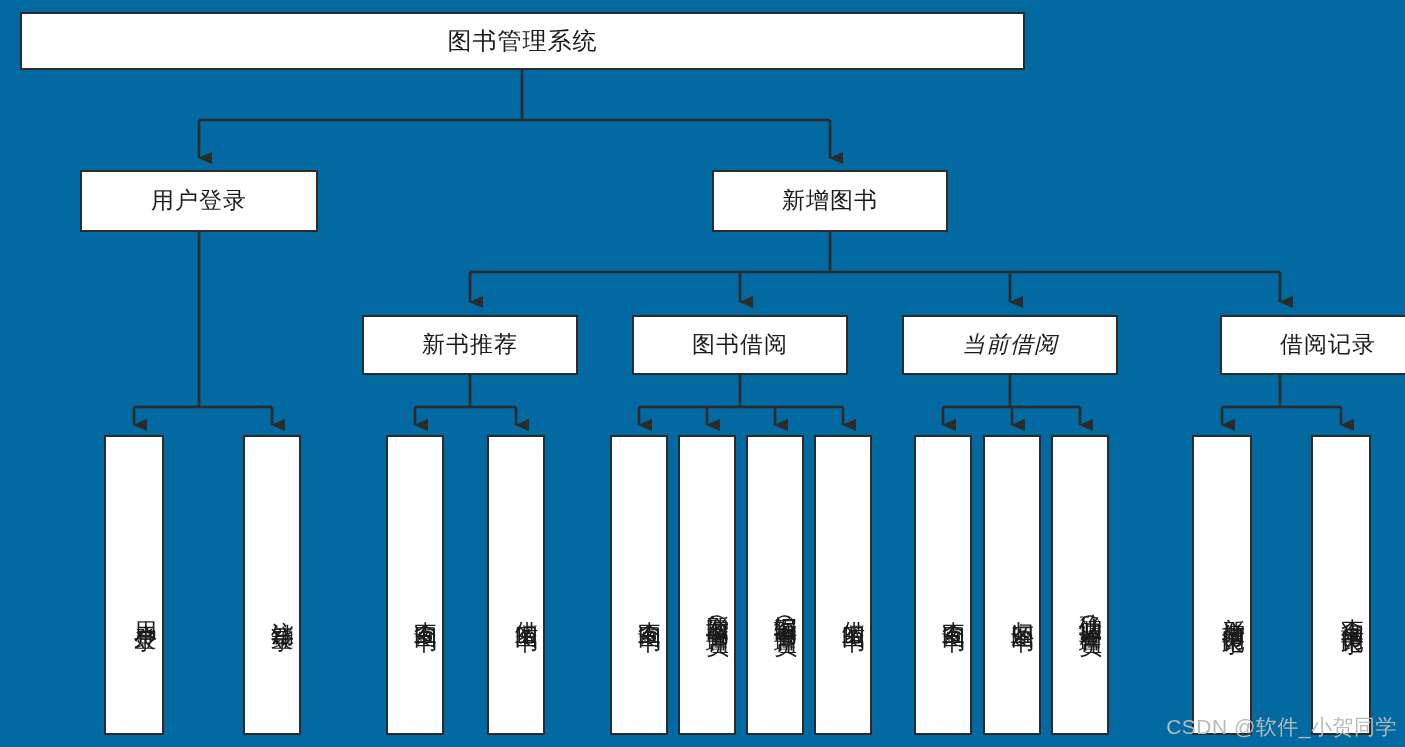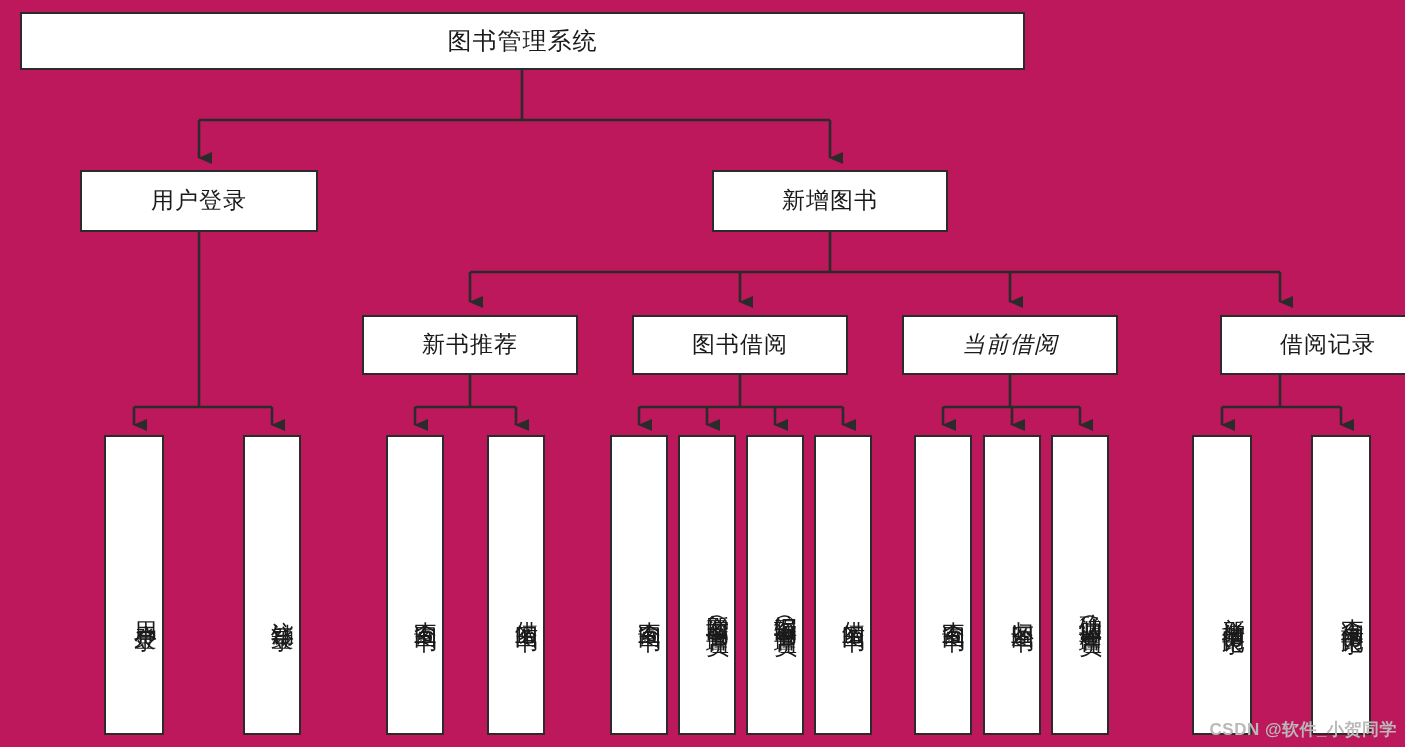--- a/index.html
+++ b/index.html
@@ -8,21 +8,21 @@
     padding: 0;
     background: #ffffff;
   }
   body {
     font-family: "Liberation Sans", "DejaVu Sans", sans-serif;
   }
   #canvas {
     position: relative;
     width: 1405px;
     height: 747px;
-    background: #be185d;
+    background: #0369a1;
     overflow: hidden;
   }
   svg#wires {
     position: absolute;
     left: 0;
     top: 0;
     width: 1405px;
     height: 747px;
     pointer-events: none;
   }
@@ -55,25 +55,24 @@
   }
   .node.vert .vlabel {
     writing-mode: vertical-rl;
     text-orientation: upright;
     white-space: nowrap;
   }
   .watermark {
     position: absolute;
     right: 8px;
     bottom: 6px;
-    font-size: 17px;
+    font-size: 21px;
     color: #b9b9b9;
     letter-spacing: 0.5px;
     white-space: nowrap;
-    font-weight: bold;
   }
 </style>
 </head>
 <body>
 
 <div id="canvas">
 
   <svg id="wires" viewBox="0 0 1405 747" xmlns="http://www.w3.org/2000/svg">
     <defs>
       <marker id="arrow" viewBox="0 0 12 14" refX="6" refY="13" markerWidth="12" markerHeight="14" orient="auto-start-reverse" markerUnits="userSpaceOnUse">

